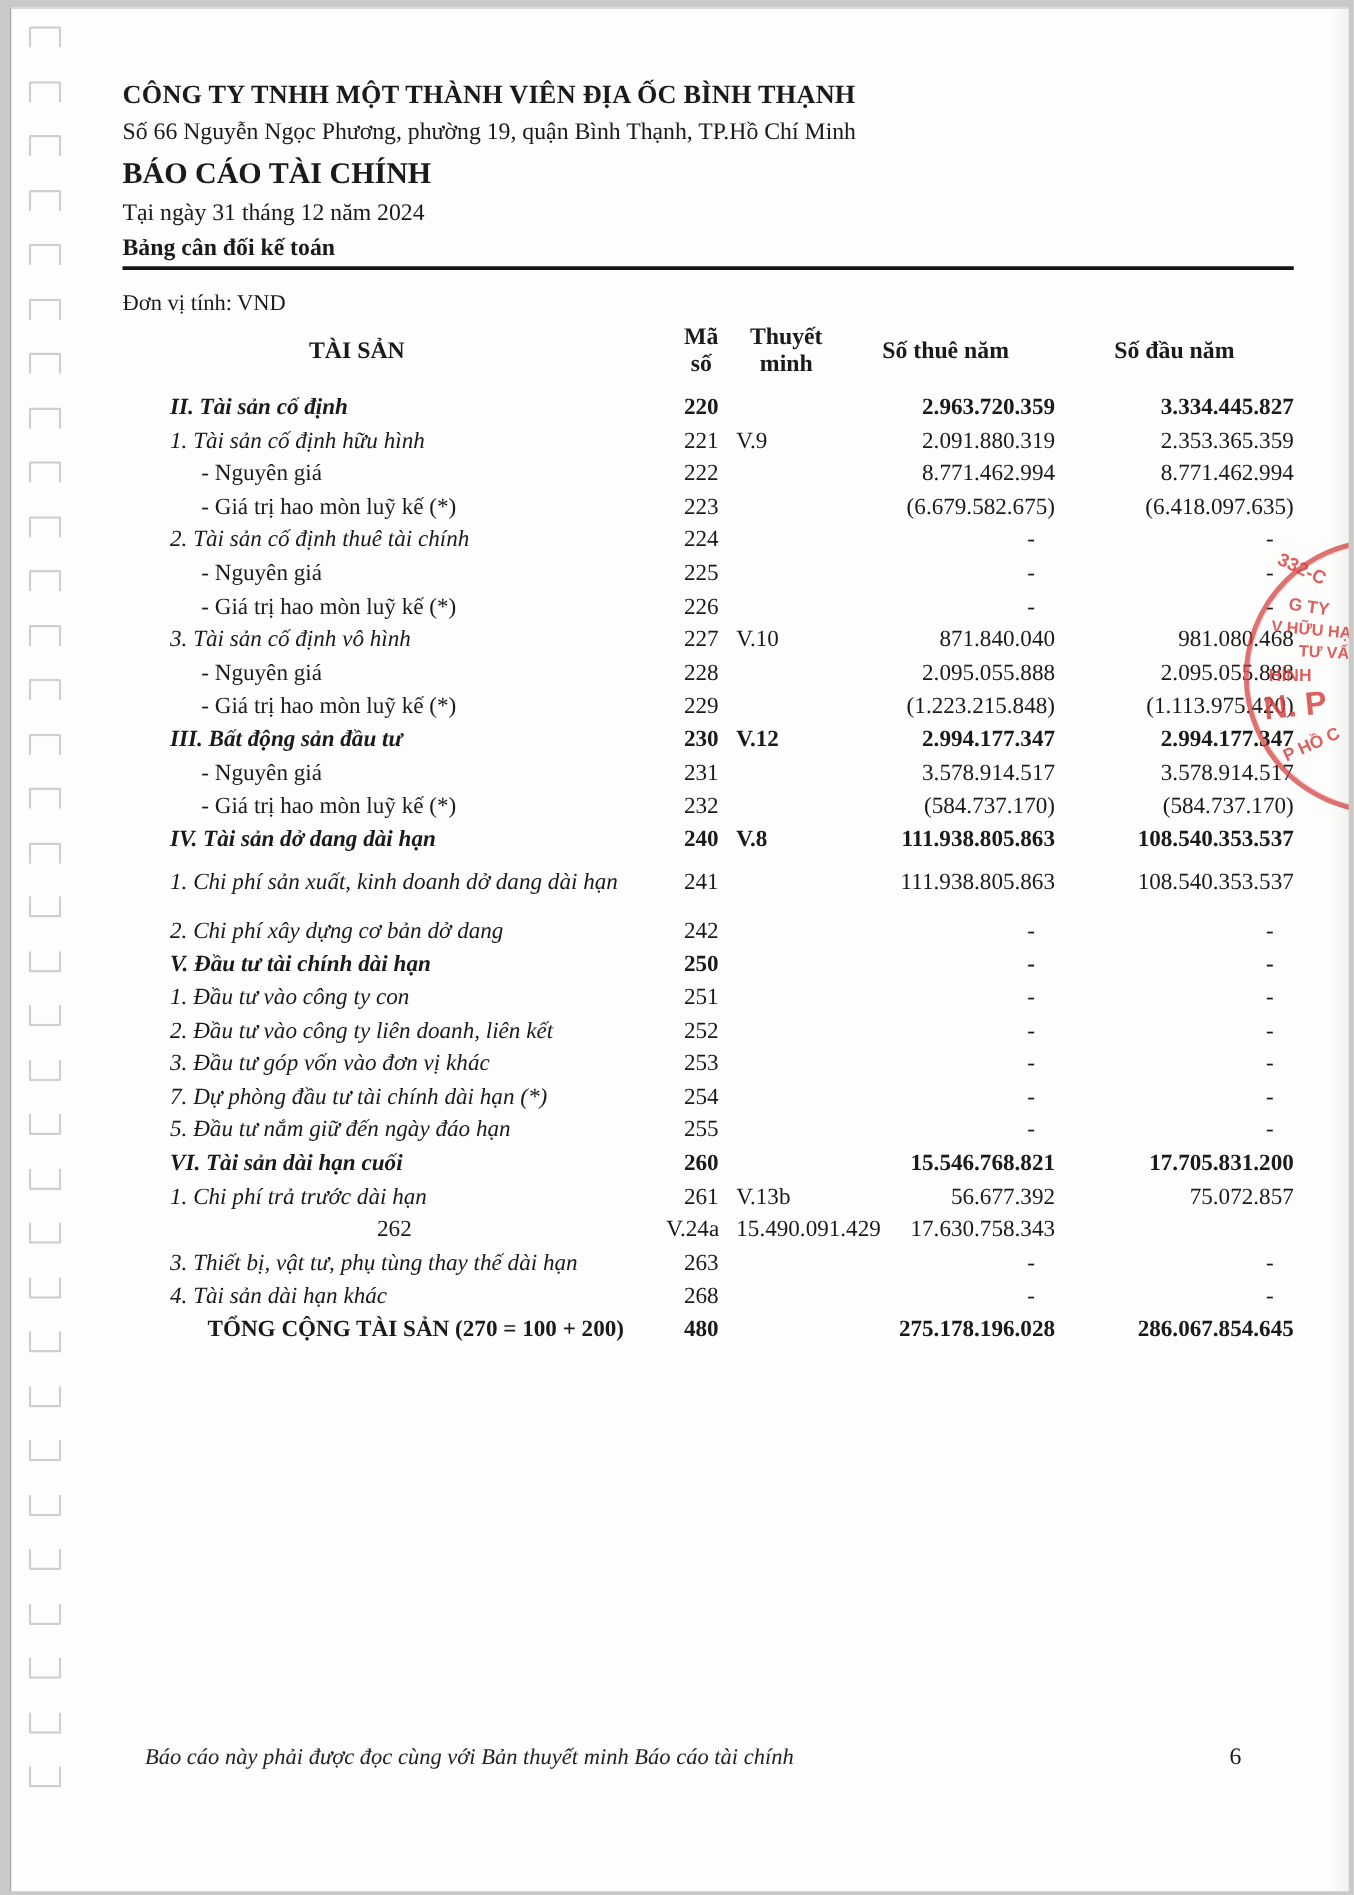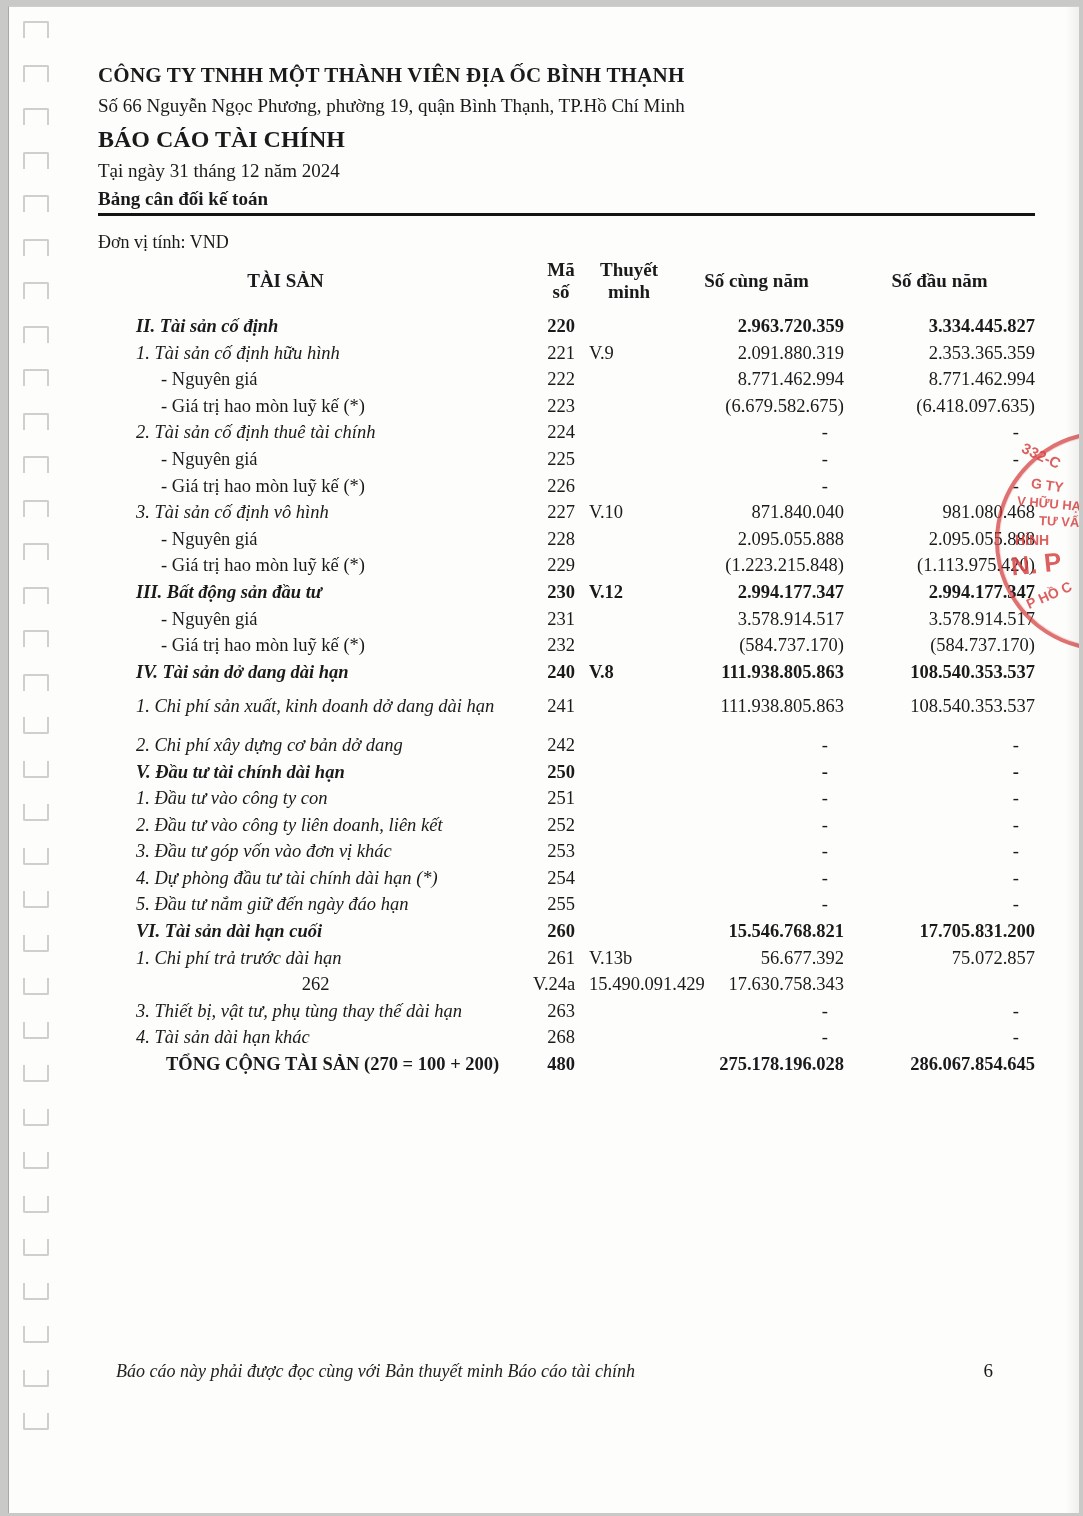--- a/index.html
+++ b/index.html
@@ -53,21 +53,21 @@
   .trow.ind0 .c-name { padding-left:38px;font-style:italic; }
   .trow.ind1 .c-name { padding-left:63px; }
   .trow.ind2 .c-name { padding-left:68px; }
   .trow .c-code { text-align:center; }
   .trow .c-note { }
   .trow .c-end, .trow .c-begin { text-align:right; }
   .trow.bold { font-weight:bold; }
   .rows { margin-top:10px; }
 
   .footer {
-    position:absolute; left:107px; right:86px; top:1353px;
+    position:absolute; left:107px; right:86px; top:1388px;
     display:flex; justify-content:space-between; align-items:baseline;
   }
   .footer .note { font-style:italic; font-size:18px; color:#222; }
   .footer .pageno { font-size:19px; }
 
   
   .stamp-circle {
     position:absolute; left:986px; top:424px;
     width:212px; height:212px; border-radius:50%;
     border:4px solid rgba(211,60,60,.72);
@@ -134,21 +134,21 @@
     <div class="grid thead">
       <div class="h-assets">TÀI SẢN</div>
       <div class="h2">
         <div>Mã</div>
         <div>số</div>
       </div>
       <div class="h2">
         <div>Thuyết</div>
         <div>minh</div>
       </div>
-      <div class="h1">Số cùng năm</div>
+      <div class="h1">Số thuê năm</div>
       <div class="h1">Số đầu năm</div>
     </div>
 
     <div class="rows" id="rows">
   <div class="grid trow ind0 bold">
     <div class="c-name">II. Tài sản cố định</div>
     <div class="c-code">220</div>
     <div class="c-note"></div>
     <div class="c-end">2.963.720.359</div>
     <div class="c-begin">3.334.445.827</div>
@@ -300,21 +300,21 @@
 
   <div class="grid trow ind0">
     <div class="c-name">3. Đầu tư góp vốn vào đơn vị khác</div>
     <div class="c-code">253</div>
     <div class="c-note"></div>
     <div class="c-end" style="padding-right: 16px;">-</div>
     <div class="c-begin" style="padding-right: 16px;">-</div>
   </div>
 
   <div class="grid trow ind0">
-    <div class="c-name">4. Dự phòng đầu tư tài chính dài hạn (*)</div>
+    <div class="c-name">7. Dự phòng đầu tư tài chính dài hạn (*)</div>
     <div class="c-code">254</div>
     <div class="c-note"></div>
     <div class="c-end" style="padding-right: 16px;">-</div>
     <div class="c-begin" style="padding-right: 16px;">-</div>
   </div>
 
   <div class="grid trow ind0">
     <div class="c-name">5. Đầu tư nắm giữ đến ngày đáo hạn</div>
     <div class="c-code">255</div>
     <div class="c-note"></div>

